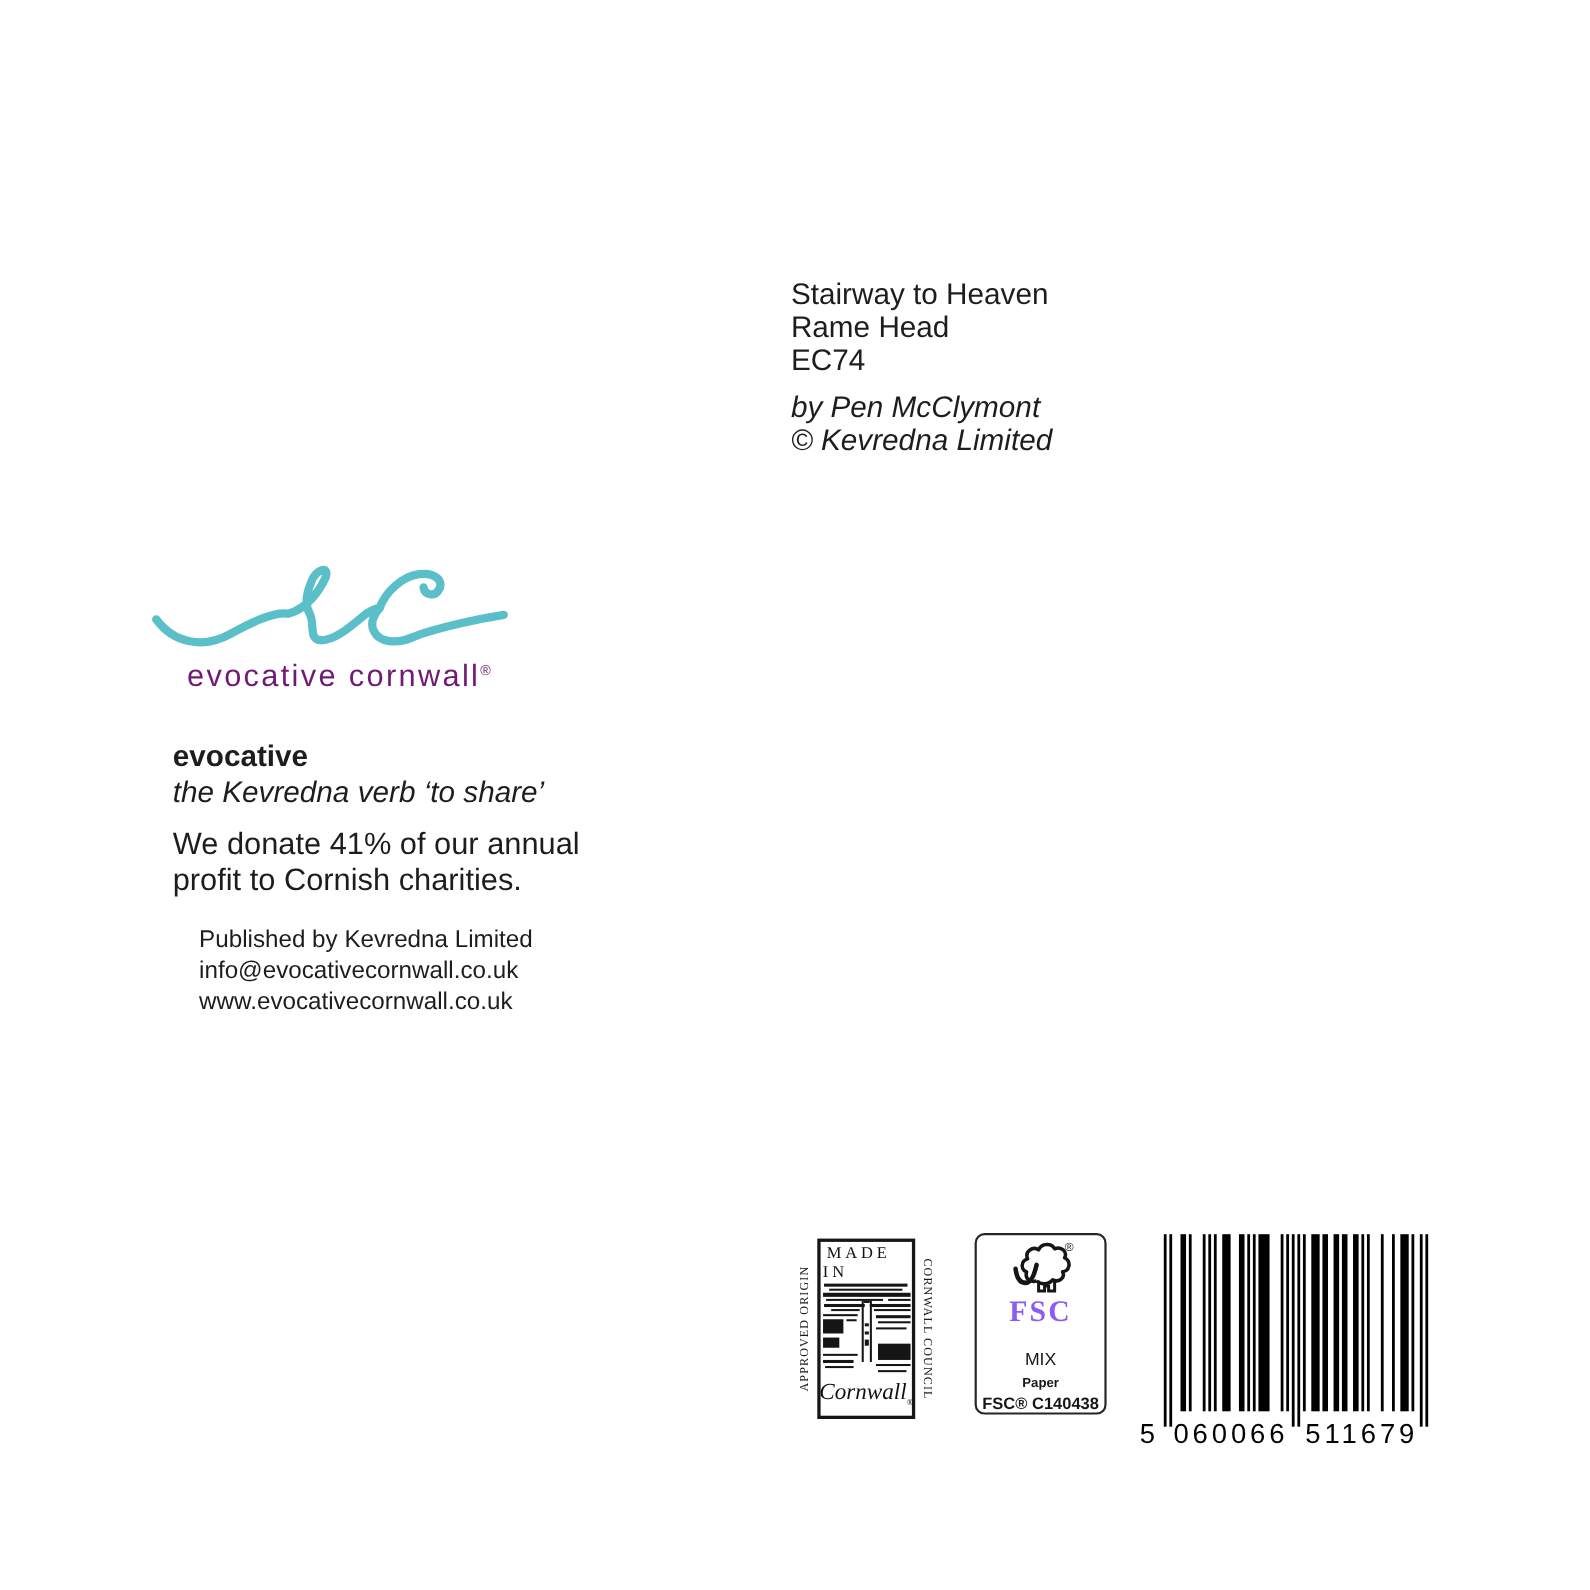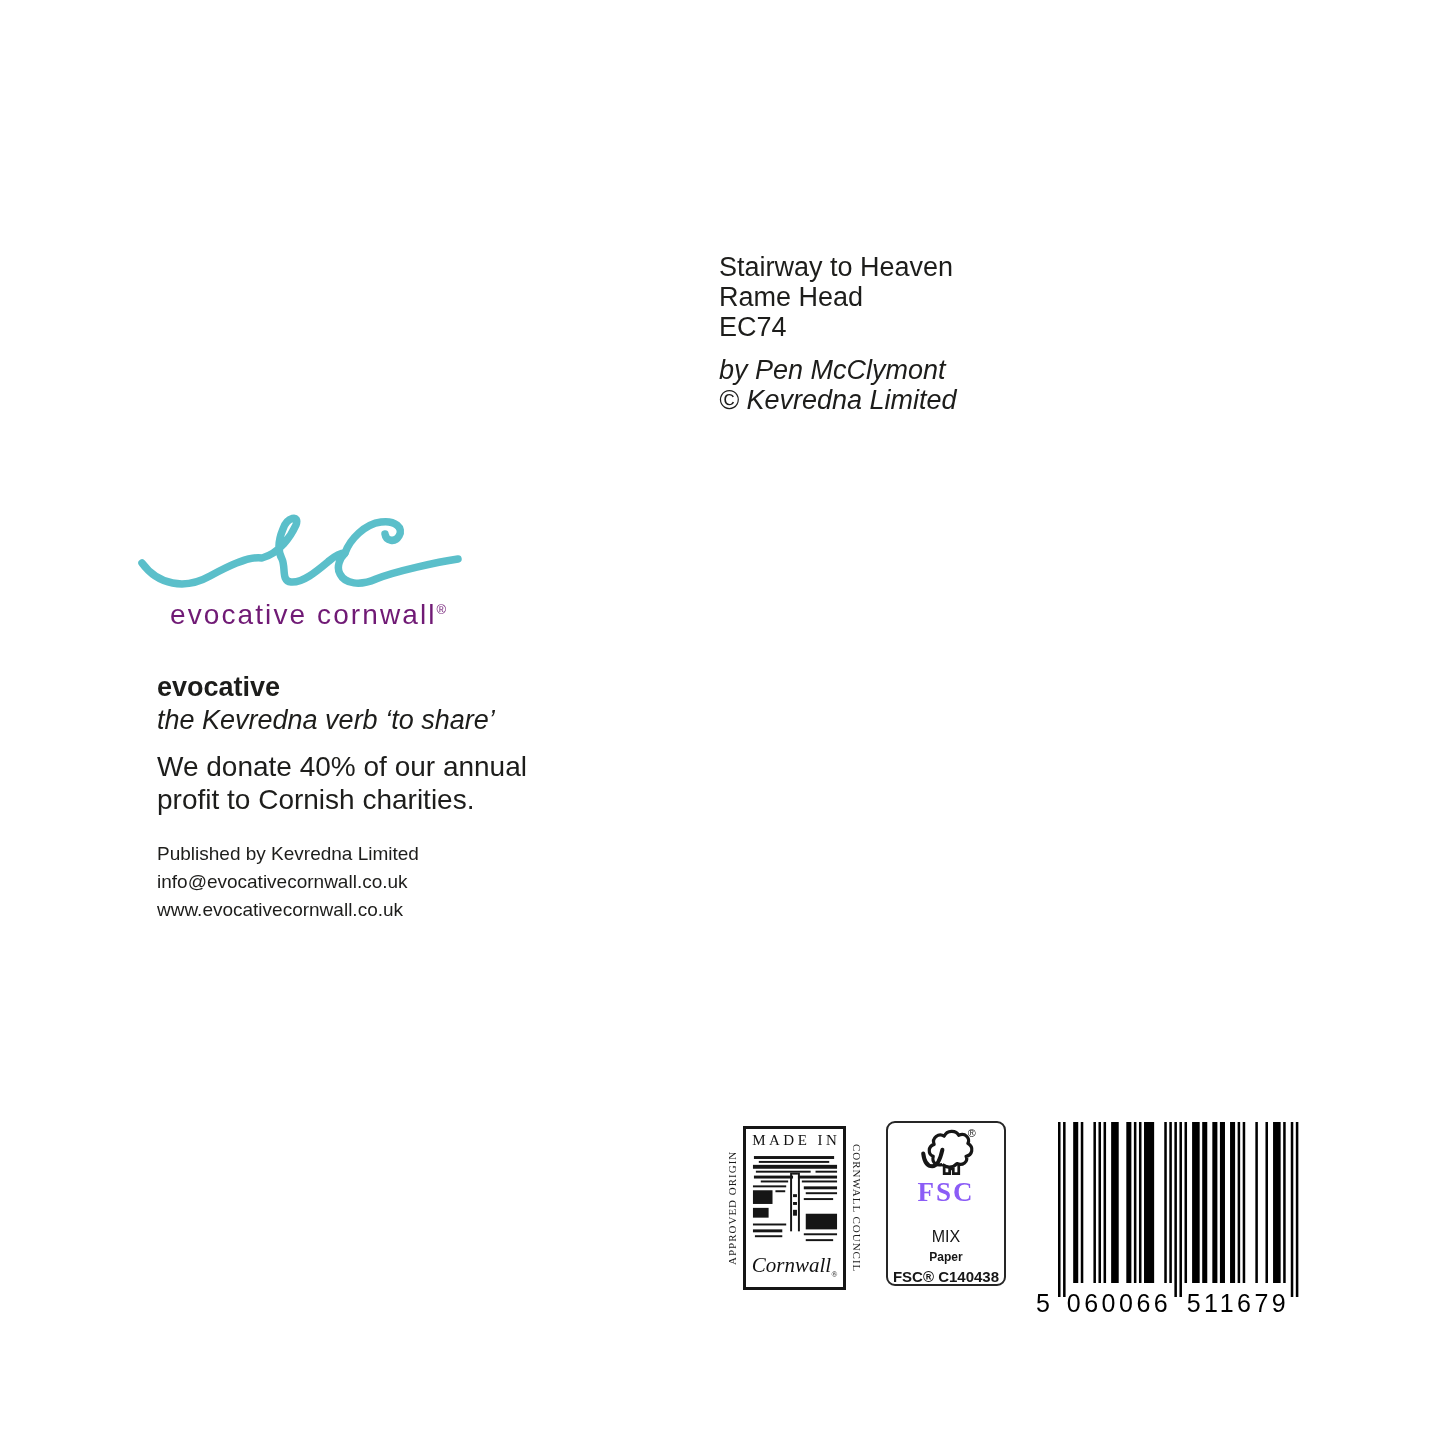--- a/index.html
+++ b/index.html
@@ -18,32 +18,32 @@
   
   .logo-svg{left:128px;top:504px;}
   .wordmark{left:170px;top:599px;font-size:28px;letter-spacing:2.1px;color:#701a75;}
   .wordmark sup{font-size:13px;vertical-align:super;letter-spacing:0;}
 
   
   .about{left:157px;top:672px;}
   .about .k-name{font-weight:bold;font-size:27px;line-height:30px;}
   .about .k-meaning{font-style:italic;font-size:27px;line-height:30px;margin-top:3px;}
   .about .donate{margin-top:15px;font-size:28px;line-height:33px;}
-  .about .publisher{margin-top:24px;font-size:19px;line-height:28px;}
+  .about .publisher{margin-top:24px;font-size:22px;line-height:28px;margin-left:24px;}
 
   
   .stamp{left:726px;top:1122px;height:172px;display:flex;align-items:center;gap:5px;}
   .stamp .vert{
     height:168px;display:flex;align-items:center;justify-content:center;
     font-family:"Liberation Serif",serif;font-size:11px;letter-spacing:1px;color:#1c1c1c;
   }
   .vert-up{writing-mode:vertical-rl;transform:rotate(180deg);}
   .vert-down{writing-mode:vertical-rl;}
   .stamp-box{
-    width:103px;height:164px;border:3.5px solid #161616;box-sizing:border-box;
+    width:89px;height:164px;border:3.5px solid #161616;box-sizing:border-box;
     display:flex;flex-direction:column;align-items:center;justify-content:space-between;
     padding:3px 2px 2px;background:#fff;
   }
   .made-in{font-family:"Liberation Serif",serif;font-size:15px;letter-spacing:3.5px;text-indent:3.5px;color:#111;}
   .cornwall-script{font-family:"Liberation Serif",serif;font-style:italic;font-size:21px;line-height:20px;color:#111;}
   .cornwall-script sup{font-size:8px;vertical-align:sub;}
 
   
   .fsc{
     left:886px;top:1121px;width:120px;height:165px;box-sizing:border-box;
@@ -80,21 +80,21 @@
   <path d="M217,49 C222,35 237,20 253,18 C267,16 276,24 271,32 C267,39 258,37 257,30" stroke="#5bbfca" stroke-width="7.5" stroke-linecap="round" stroke-linejoin="round"></path>
 </svg>
 <div class="abs wordmark">
   <span>evocative cornwall</span><sup>®</sup>
 </div>
 
 <div class="abs about">
   <div class="k-name">evocative</div>
   <div class="k-meaning">the Kevredna verb ‘to share’</div>
   <div class="donate">
-    <div>We donate 40% of our annual</div>
+    <div>We donate 41% of our annual</div>
     <div>profit to Cornish charities.</div>
   </div>
   <div class="publisher">
     <div>Published by Kevredna Limited</div>
     <div>info@evocativecornwall.co.uk</div>
     <div>www.evocativecornwall.co.uk</div>
   </div>
 </div>
 
 <div class="abs stamp">

